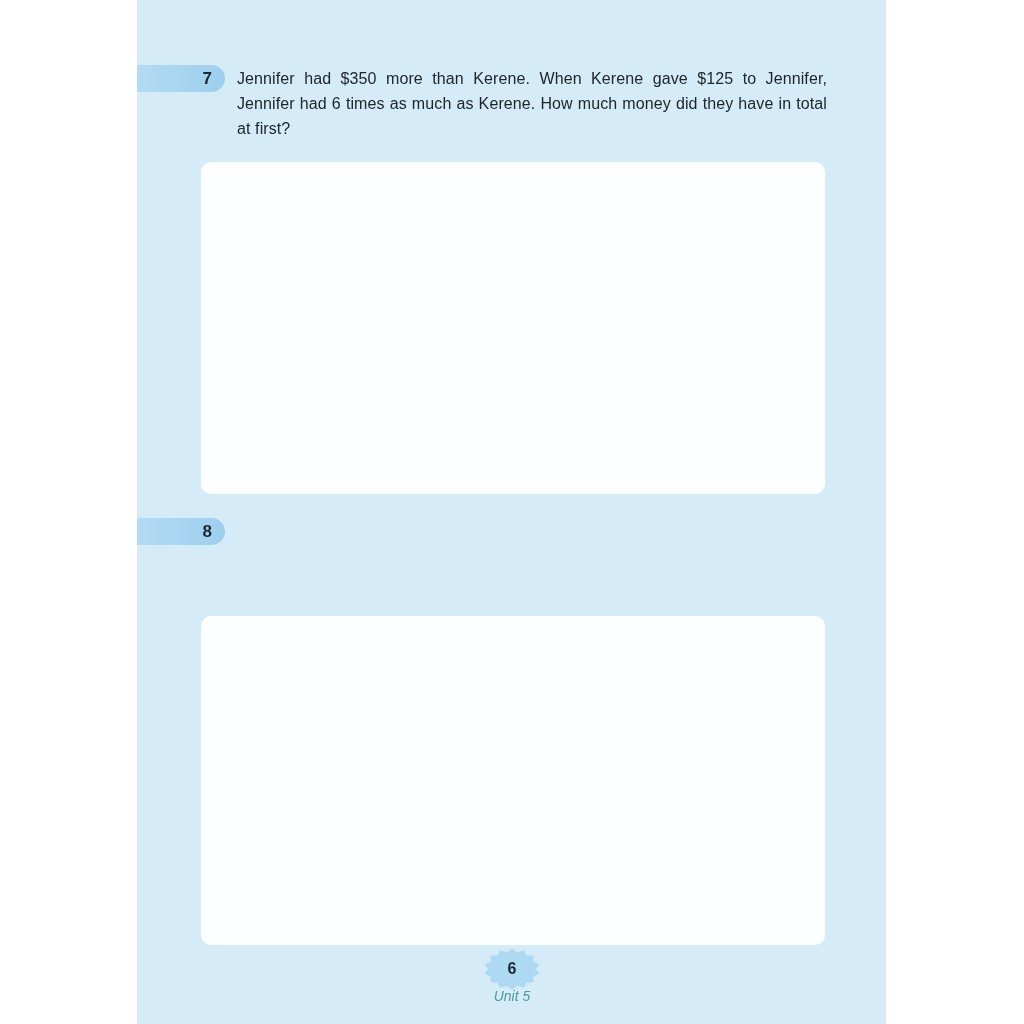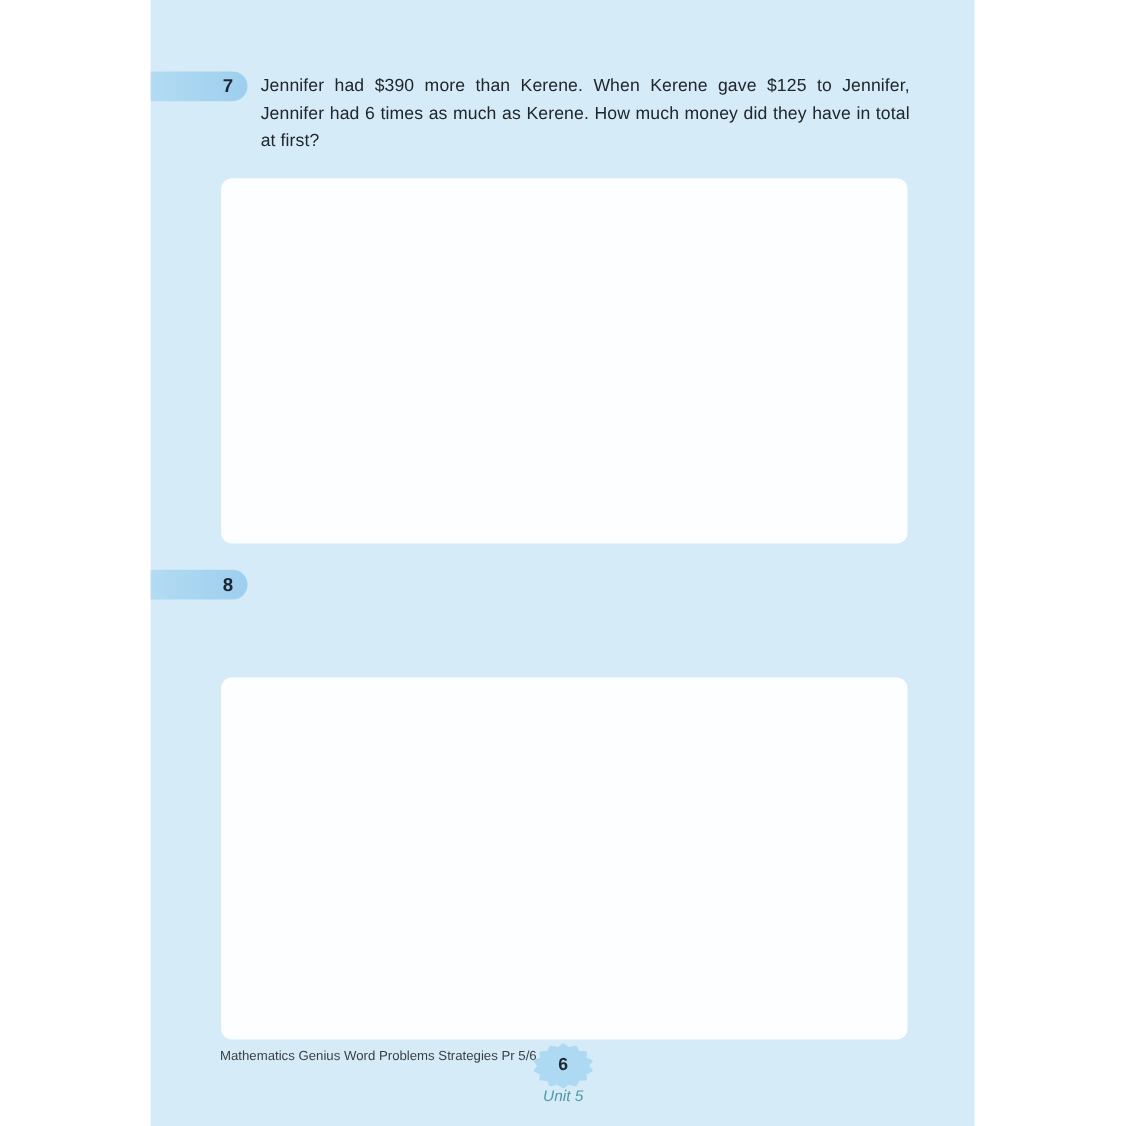--- a/index.html
+++ b/index.html
@@ -72,30 +72,29 @@
 </style>
 </head>
 <body>
 
 <div class="canvas">
   <div class="page">
 
     <div class="badge-pill pill-7">
       <span class="num">7</span>
     </div>
-    <div class="problem-text text-7">Jennifer had $390 more than Kerene. When Kerene gave $125 to Jennifer, Jennifer had 6 times as much as Kerene. How much money did they have in total at first?</div>
+    <div class="problem-text text-7">Jennifer had $350 more than Kerene. When Kerene gave $125 to Jennifer, Jennifer had 6 times as much as Kerene. How much money did they have in total at first?</div>
     <div class="answer-box box-1"></div>
 
     <div class="badge-pill pill-8">
       <span class="num">8</span>
     </div>
     <div class="answer-box box-2"></div>
 
     <div class="footer">
-      <div>Mathematics Genius Word Problems Strategies Pr 5/6</div>
     </div>
 
     <div class="page-num-wrap">
       <div class="star-holder">
         <svg width="58" height="44" viewBox="0 0 58 44">
           <polygon id="star-poly" points="29.0,2.0 33.8,5.6 40.3,3.9 42.5,8.7 49.3,9.2 48.4,14.2 54.3,16.8 50.6,21.0 54.3,25.2 48.4,27.8 49.3,32.8 42.5,33.3 40.3,38.1 33.8,36.4 29.0,40.0 24.2,36.4 17.7,38.1 15.5,33.3 8.7,32.8 9.6,27.8 3.7,25.2 7.4,21.0 3.7,16.8 9.6,14.2 8.7,9.2 15.5,8.7 17.7,3.9 24.2,5.6" fill="var(--star-fill)" stroke="var(--star-fill)" stroke-width="3" stroke-linejoin="round"></polygon>
         </svg>
         <div class="star-num">6</div>
       </div>
       <div class="unit-label">Unit 5</div>

